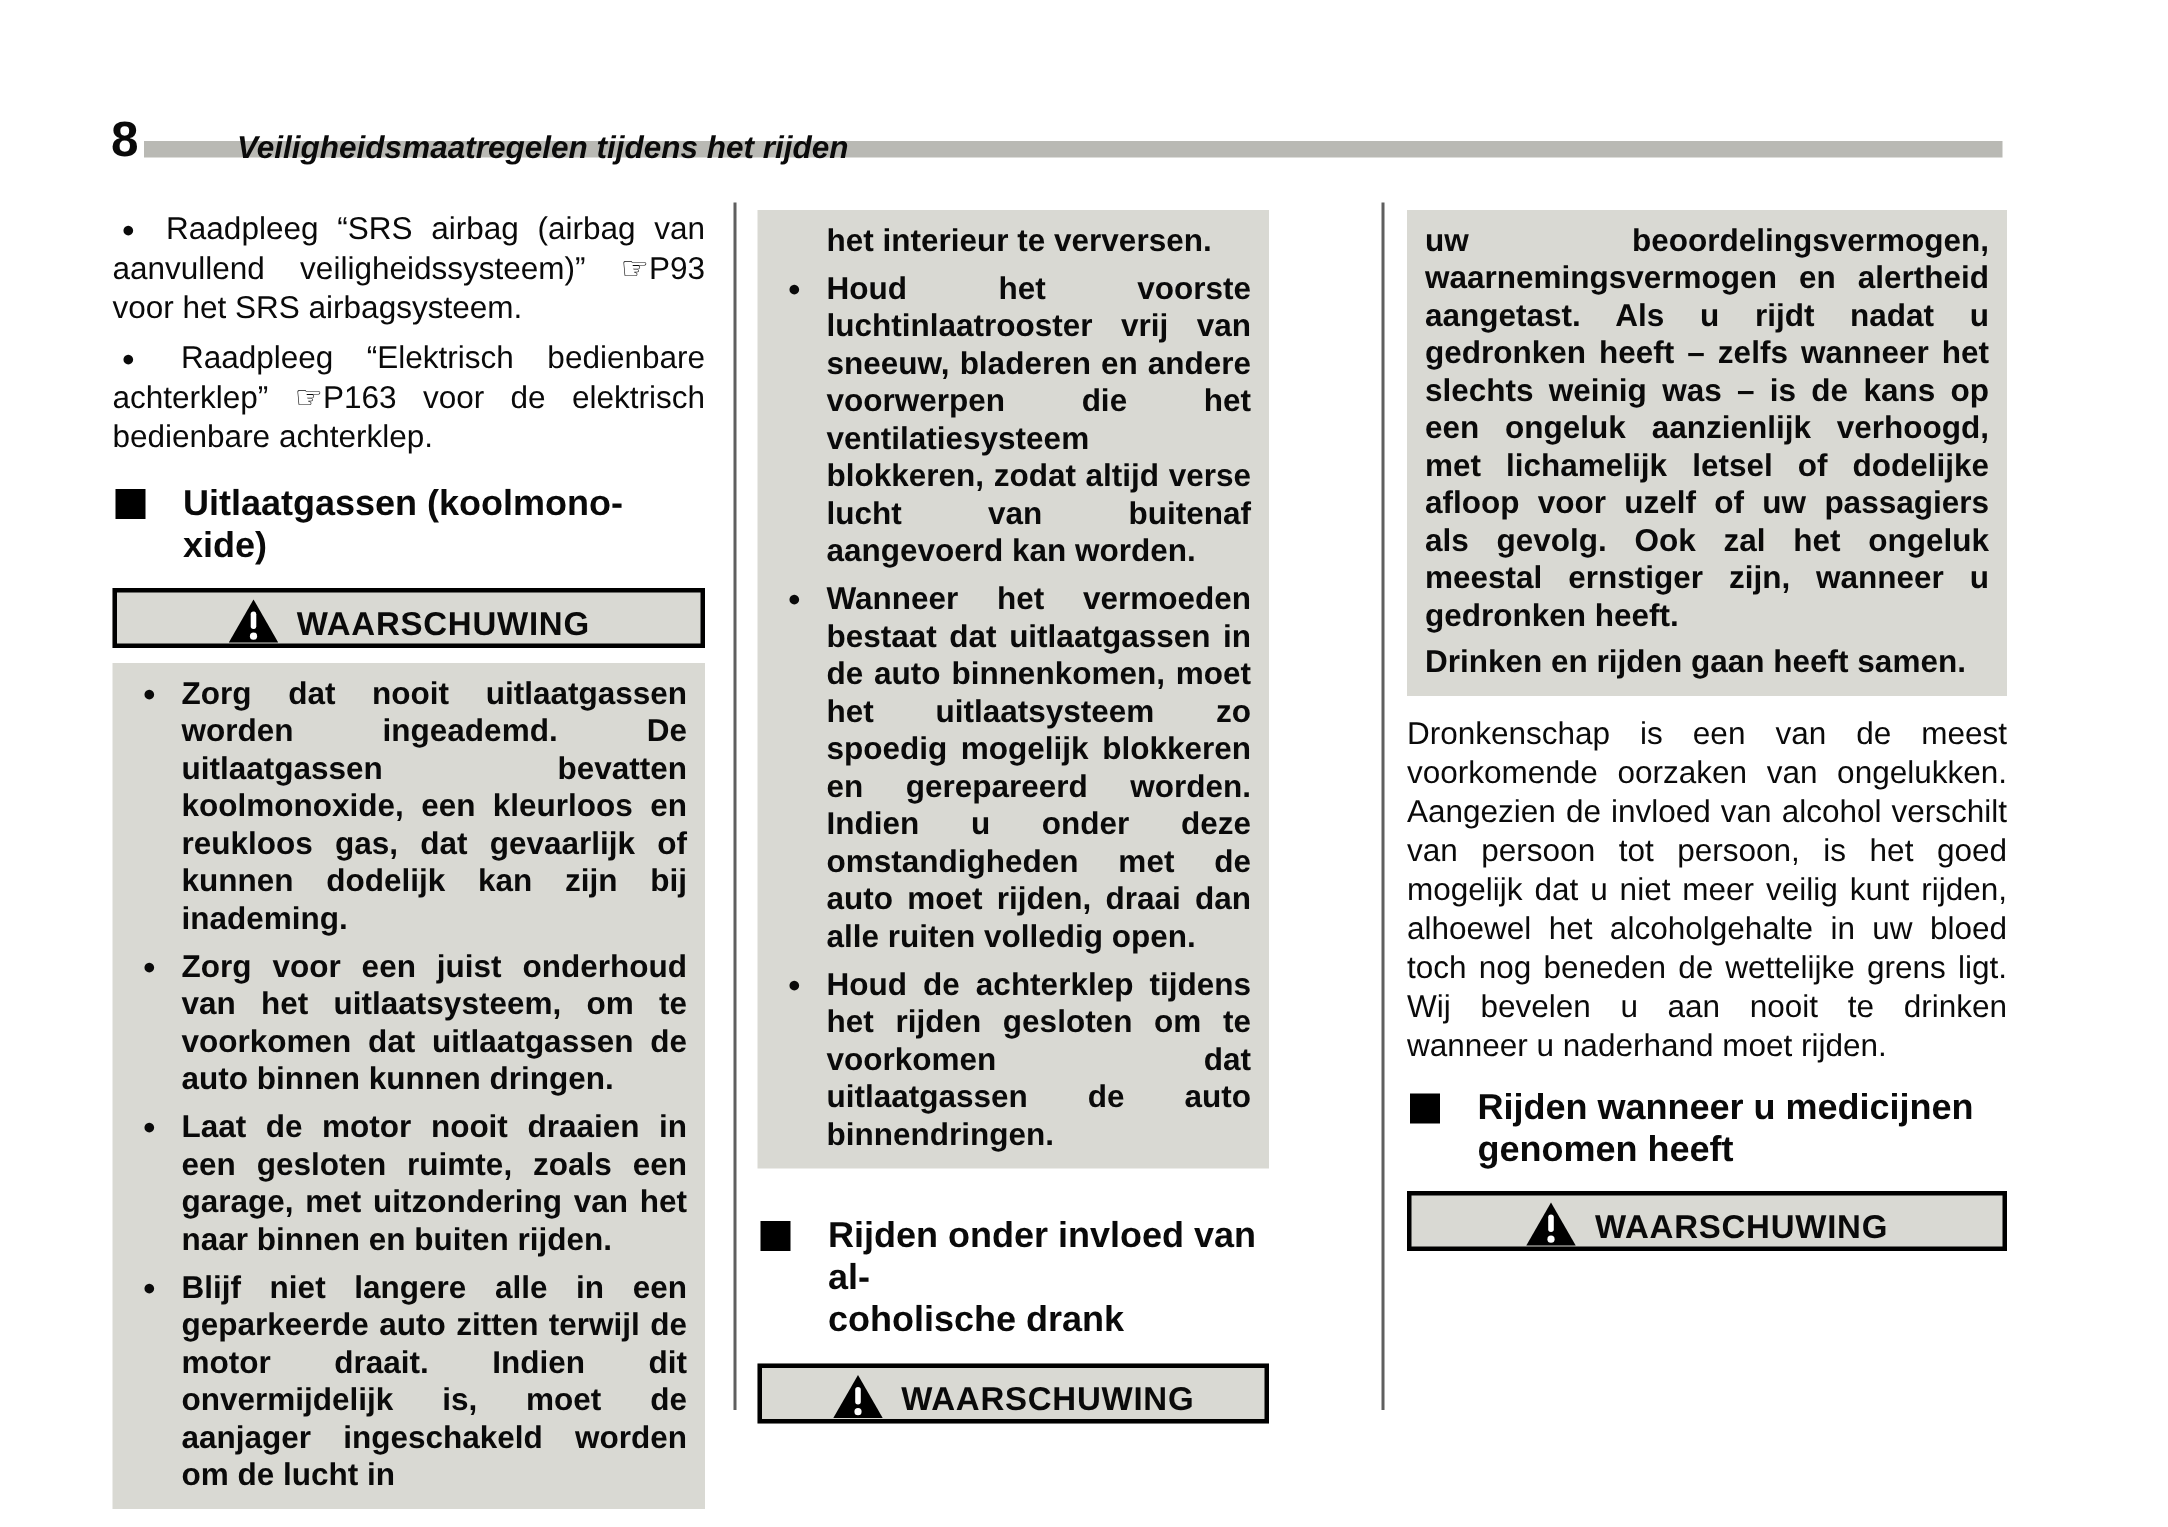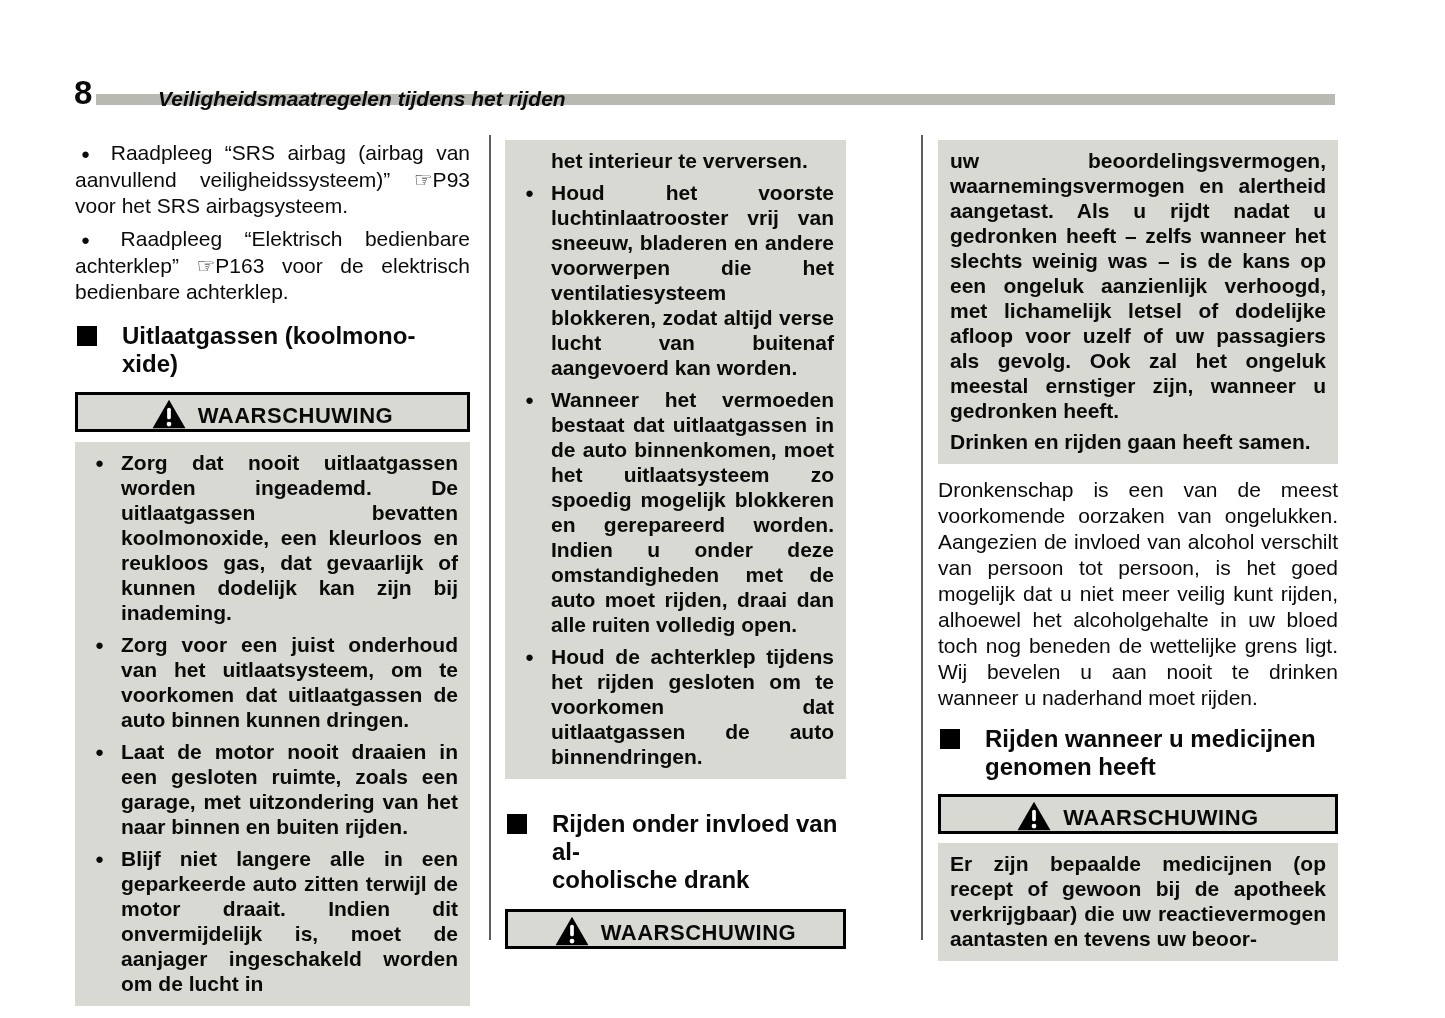--- a/index.html
+++ b/index.html
@@ -204,18 +204,15 @@
 
     <div class="warn-head" style="margin-top:13px;">
       <svg width="34" height="30" viewBox="0 0 64 56">
         <path d="M32 1 L63 55 L1 55 Z" fill="#000"></path>
         <rect x="28.5" y="16" width="7" height="22" rx="3.5" fill="#fff"></rect>
         <circle cx="32" cy="47" r="4.5" fill="#fff"></circle>
       </svg>
       <span class="wlabel">WAARSCHUWING</span>
     </div>
 
-    <div class="warn-box" style="margin-top:9px;">
-      <p>Er zijn bepaalde medicijnen (op recept of gewoon bij de apotheek verkrijgbaar) die uw reactievermogen aantasten en tevens uw beoor-</p>
-    </div>
   </section>
 
 </div>
 
 </body></html>

